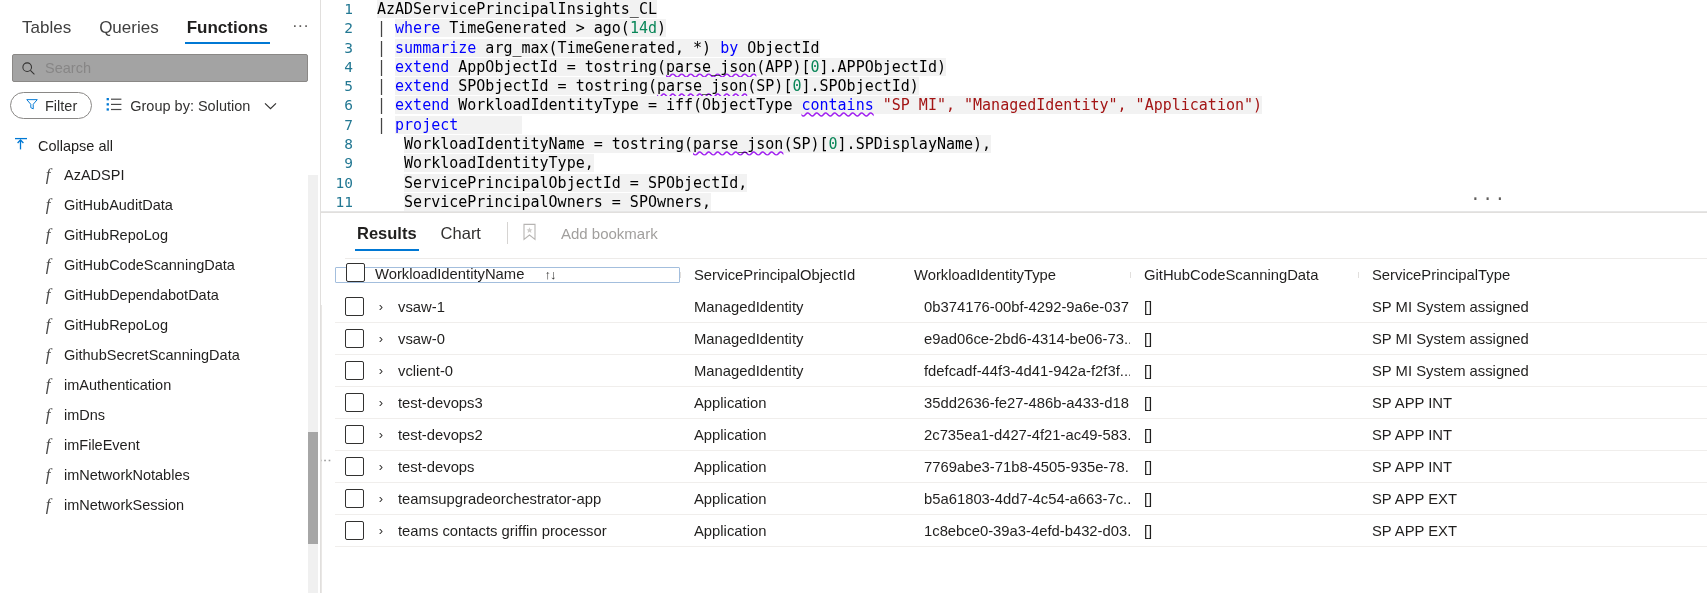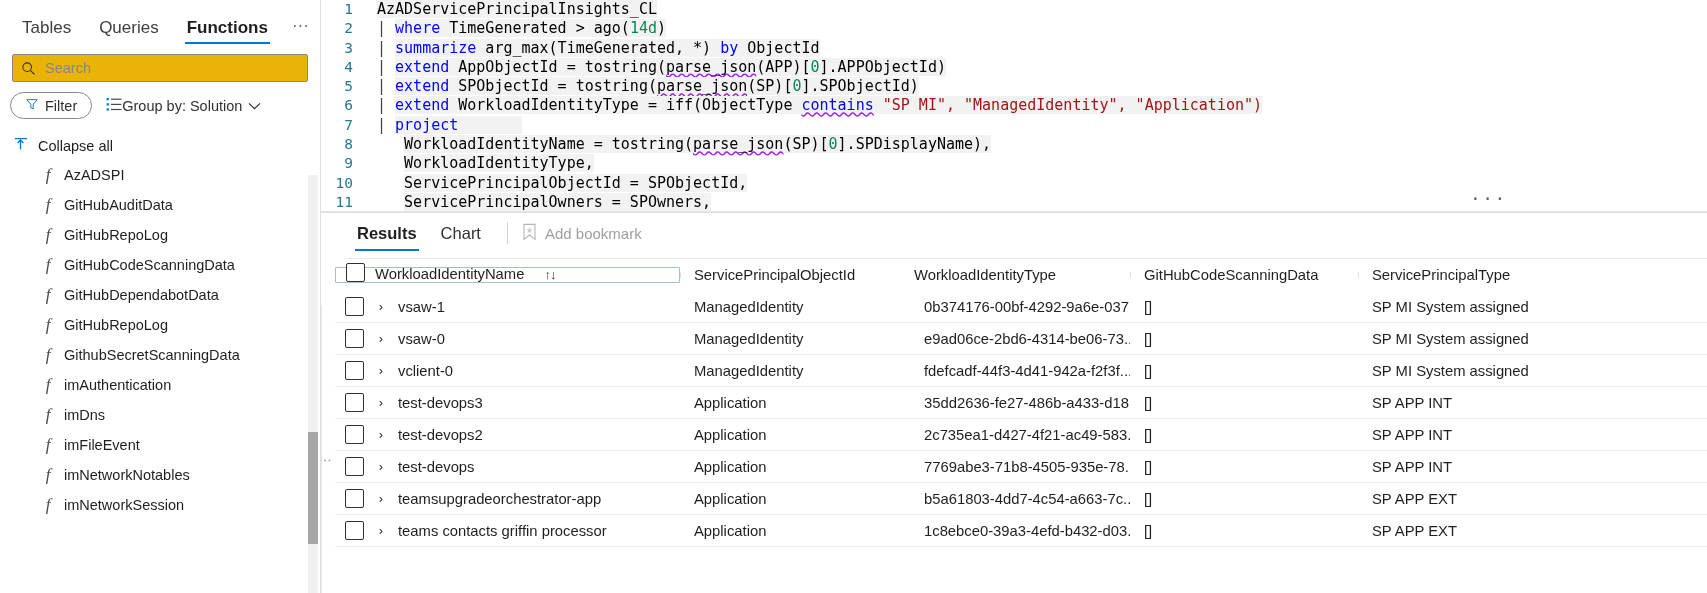--- a/index.html
+++ b/index.html
@@ -42,40 +42,40 @@
   }
   .tabstrip .iconbtn {
     padding: 0 10px 12px 10px; color: #605e5c; font-size: 17px; cursor: pointer;
     line-height: 1;
   }
   .chev-left { font-size: 17px; color: #323130; letter-spacing: -1px; }
 
   .search-wrap { padding: 8px 12px 0 12px; }
   .search-box {
     height: 28px; border: 1px solid #8a8886; border-radius: 2px;
-    display: flex; align-items: center; padding: 0 8px; background: #eab308;
+    display: flex; align-items: center; padding: 0 8px; background: #a3a3a3;
   }
   .search-box .mag { flex: 0 0 18px; height: 16px; color: #323130; display:flex; align-items:center;}
   .search-box input {
     border: none; outline: none; flex: 1; font-size: 14.5px;
     font-family: "Liberation Sans", sans-serif; color: #323130;
     background: transparent; padding-left: 6px;
   }
   .search-box input::placeholder { color: #878686; }
 
   .filterrow {
     display: flex; align-items: center; padding: 10px 12px 0 10px; gap: 14px;
   }
   .pill {
     border: 1px solid #8a8886; border-radius: 16px; height: 27px;
     display: flex; align-items: center; gap: 6px; padding: 0 14px;
     font-size: 14.5px; color: #323130; cursor: pointer; background:#fff;
   }
   .groupby {
-    display:flex; align-items:center; font-size: 14.5px; color:#323130; cursor:pointer;
+    display:flex; align-items:center; gap: 8px; font-size: 14.5px; color:#323130; cursor:pointer;
   }
   .groupby .cdown { font-size: 11px; color:#605e5c; margin-left: 6px;}
 
   .collapse-all {
     display:flex; align-items:center; gap: 10px;
     padding: 18px 12px 4px 14px; font-size: 14.5px; color: #201f1e; cursor: pointer;
   }
 
   .fn-list { padding-top: 2px; }
   .fn-item {
@@ -138,21 +138,21 @@
   .res-tab {
     position: relative; font-size: 16.5px; color: #323130; padding: 0 12px;
     height: 46px; display:flex; align-items:center; cursor:pointer; white-space: nowrap;
   }
   .res-tab.active { font-weight: 700; color: #201f1e; }
   .res-tab.active::after {
     content:""; position:absolute; left:10px; right:10px; bottom: 5px; height: 2px; background:#0078d4;
   }
   .res-sep { width:1px; height:22px; background:#d6d4d2; margin: 0 14px; }
   .bookmark {
-    display:flex; align-items:center; gap:8px; font-size:15px; color:#a19f9d; cursor:pointer;
+    display:flex; align-items:center; gap:24px; font-size:15px; color:#a19f9d; cursor:pointer;
   }
   .res-underline { position:absolute; left:24px; right:0; top:45px; height:1px; background:#edebe9;}
 
   
   .tbl { position:absolute; left:0; right:0; top: 46px; bottom: 0; overflow: hidden;}
   .thead {
     display:flex; align-items:center; height: 32px; margin-left: 14px;
   }
   .th {
     font-size: 14.8px; color: #201f1e; display:flex; align-items:flex-end;

